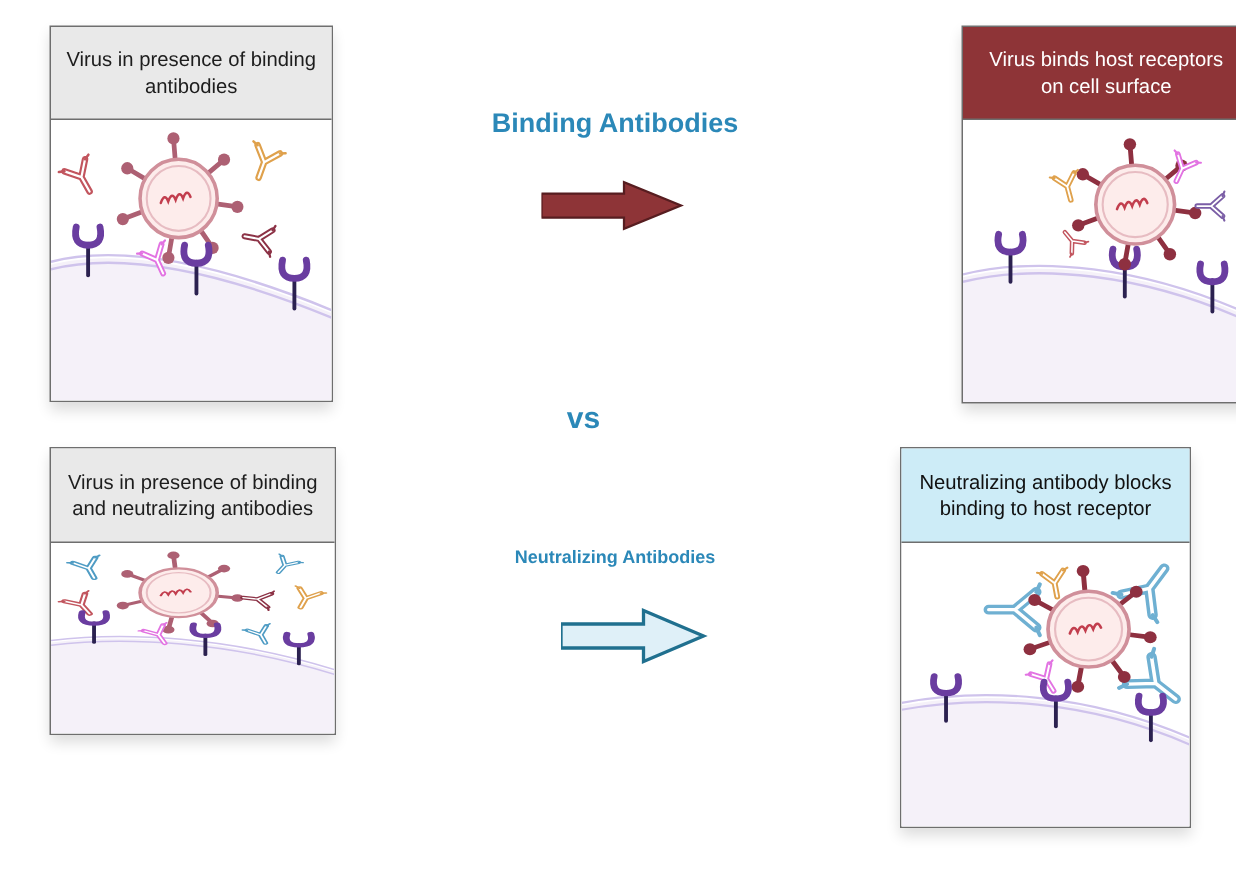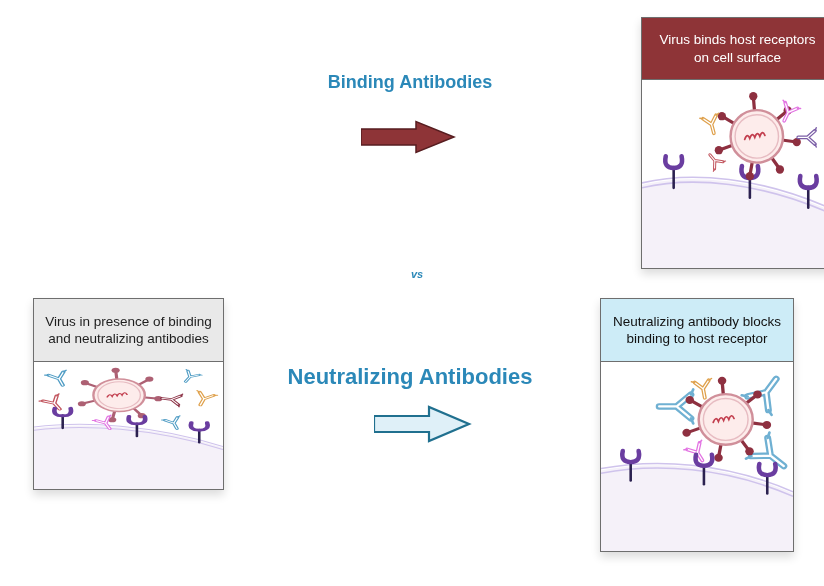--- a/index.html
+++ b/index.html
@@ -21,22 +21,22 @@
   .panel-body{flex:1 1 auto;position:relative;background:#fff;overflow:hidden;}
   .panel-body svg{display:block;width:100%;height:100%;}
   #p1{left:33px;top:17px;width:189px;height:251px;}
   #p2{left:600px;top:17px;width:193px;height:252px;margin-left:41px;}
   #p3{left:33px;top:298px;width:191px;height:192px;}
   #p4{left:600px;top:298px;width:194px;height:254px;}
   #p1 .panel-header,#p2 .panel-header{height:62px;}
   #p3 .panel-header,#p4 .panel-header{height:63px;}
   .center-label{position:absolute;text-align:center;color:var(--blue-text);font-weight:bold;}
   #lbl-binding{left:290px;top:72px;width:240px;font-size:18px;}
-  #lbl-vs{left:389px;top:268px;width:56px;font-size:11px;font-style:italic;}
-  #lbl-neutralizing{left:280px;top:364px;width:260px;font-size:22px;}
+  #lbl-vs{left:361px;top:268px;width:56px;font-size:20px;}
+  #lbl-neutralizing{left:280px;top:364px;width:260px;font-size:12px;}
   .arrow-svg{position:absolute;}
   #arrow-binding{left:361px;top:120px;}
   #arrow-neutralizing{left:374px;top:405px;}
 </style>
 </head>
 <body>
 
 <svg width="0" height="0" style="position:absolute" aria-hidden="true">
   <defs>
     <g id="ab">
@@ -67,20 +67,42 @@
       </g>
       <circle r="26" fill="#fdeceb" stroke="#d08f9a" stroke-width="2.4"></circle>
       <circle r="21.5" fill="none" stroke="#e7bcc2" stroke-width="1.4"></circle>
       <path d="M-12,3 q2.5,-7 5,-1 q2.5,-7 5,-1 q2.5,-7 5,-1 q2.5,-7 5,-1" fill="none" stroke="#c23e4e" stroke-width="1.7" stroke-linecap="round"></path>
     </g>
   </defs>
 </svg>
 
 <div class="canvas">
 
+  <div class="panel" id="p1">
+    <div class="panel-header gray">
+      <span>Virus in presence of binding antibodies</span>
+    </div>
+    <div class="panel-body">
+      <svg viewBox="0 0 189 186" preserveAspectRatio="none">
+        <g>
+          <path d="M0,96 C 40,86 100,92 189,128 L189,186 L0,186 Z" fill="var(--cell-fill)"></path>
+          <path d="M0,94 C 40,84 100,90 189,126" fill="none" stroke="var(--membrane)" stroke-width="1.6"></path>
+          <path d="M0,99 C 40,89 100,95 189,131" fill="none" stroke="var(--membrane)" stroke-width="1.6"></path>
+        </g>
+        <use href="#virus" transform="translate(86,52)" color="#ad6073"></use>
+        <use href="#ab" transform="translate(20,37) rotate(-30)" color="#c2555e"></use>
+        <use href="#ab" transform="translate(144,27) rotate(20)" color="#dfa14c"></use>
+        <use href="#ab" transform="translate(141,79) rotate(100) scale(0.9)" color="#8c3246"></use>
+        <use href="#ab" transform="translate(71,92) rotate(-25) scale(0.9)" color="#e273e2"></use>
+        <use href="#rec" transform="translate(25,81)"></use>
+        <use href="#rec" transform="translate(98,93)"></use>
+        <use href="#rec" transform="translate(164,103)"></use>
+      </svg>
+    </div>
+  </div>
 
   <div class="panel" id="p2">
     <div class="panel-header maroon">
       <span>Virus binds host receptors on cell surface</span>
     </div>
     <div class="panel-body">
       <svg viewBox="0 0 193 190" preserveAspectRatio="none">
         <g>
           <path d="M0,106 C 50,94 120,100 193,133 L193,190 L0,190 Z" fill="var(--cell-fill)"></path>
           <path d="M0,104 C 50,92 120,98 193,131" fill="none" stroke="var(--membrane)" stroke-width="1.6"></path>

